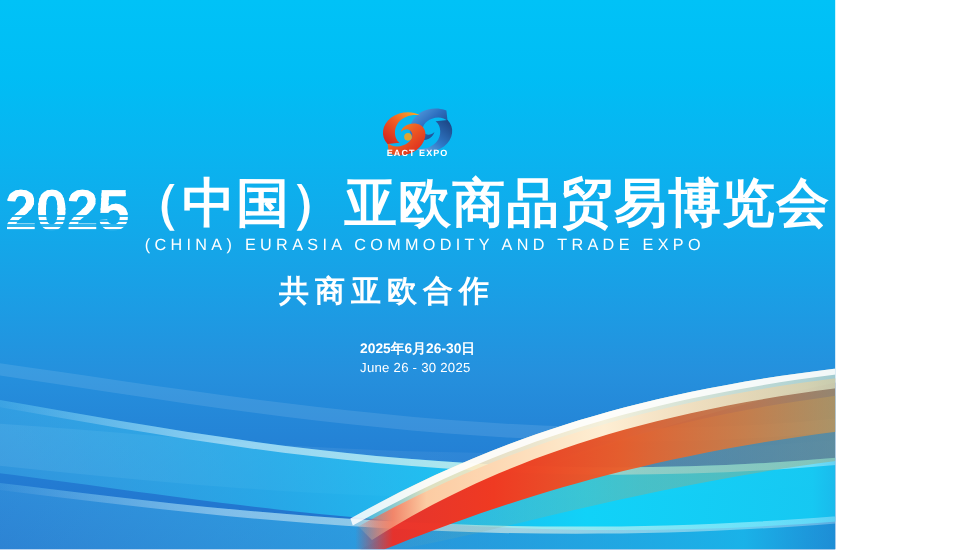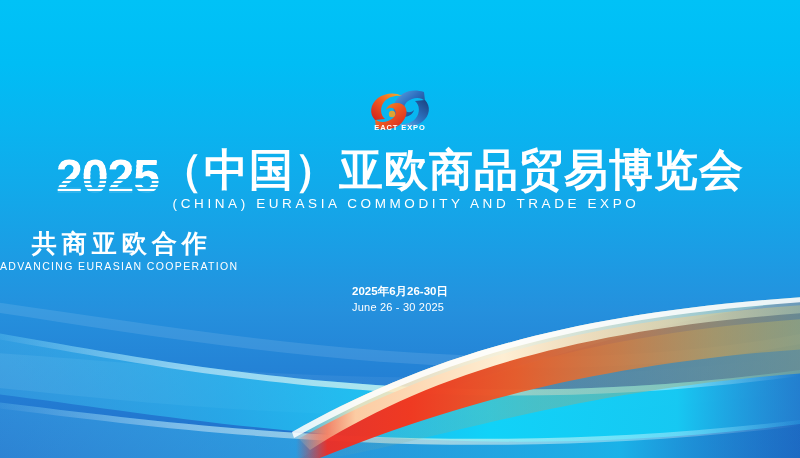--- a/index.html
+++ b/index.html
@@ -2,21 +2,21 @@
 <html><head>
 <meta charset="utf-8">
 <style>
   html, body {
     margin: 0;
     padding: 0;
     background: #ffffff;
   }
   #banner {
     position: relative;
-    width: 800px;
+    width: 696px;
     height: 458px;
     overflow: hidden;
     font-family: "Liberation Sans", "DejaVu Sans", sans-serif;
     background: linear-gradient(180deg,
         #00c2f7 0%,
         #00bdf5 14%,
         #09b4f0 28%,
         #12a9ea 42%,
         #1c9ce4 56%,
         #2590dd 68%,
@@ -100,21 +100,21 @@
     color: #ffffff;
     white-space: nowrap;
   }
 
   
   #slogans {
     position: absolute;
     top: 230px;
     left: 0; right: 0;
     display: flex;
-    justify-content: space-between;
+    justify-content: center;
     gap: 56px;
   }
   .slogan { text-align: center; }
   .slogan-cn {
     font-size: 25px;
     font-weight: bold;
     letter-spacing: 5px;
     color: #ffffff;
     line-height: 1.1;
     text-indent: 5px;
@@ -273,21 +273,20 @@
   </div>
 
   <div id="title-row">
     <span id="title-year">2025</span><span id="title-cn">（中国）亚欧商品贸易博览会</span>
   </div>
   <div id="title-en">(CHINA) EURASIA COMMODITY AND TRADE EXPO</div>
 
   <div id="slogans">
     <div class="slogan">
       <div class="slogan-cn">共商亚欧合作</div>
-      <div class="slogan-en">ADVANCING EURASIAN COOPERATION</div>
     </div>
     <div class="slogan">
     </div>
   </div>
 
   <div id="datebar">
     <div class="date-col">
       <div class="date-cn">2025年6月26-30日</div>
       <div class="date-en">June 26 - 30  2025</div>
     </div>

